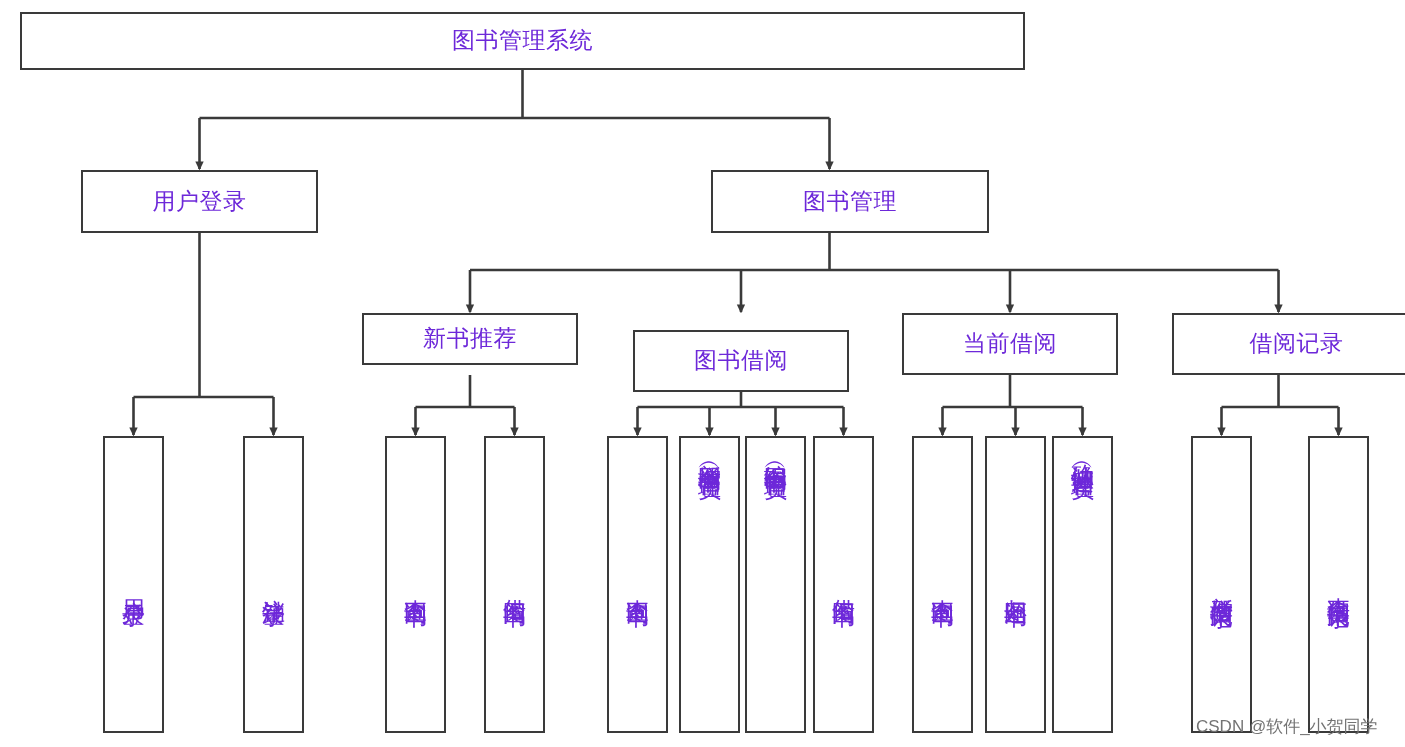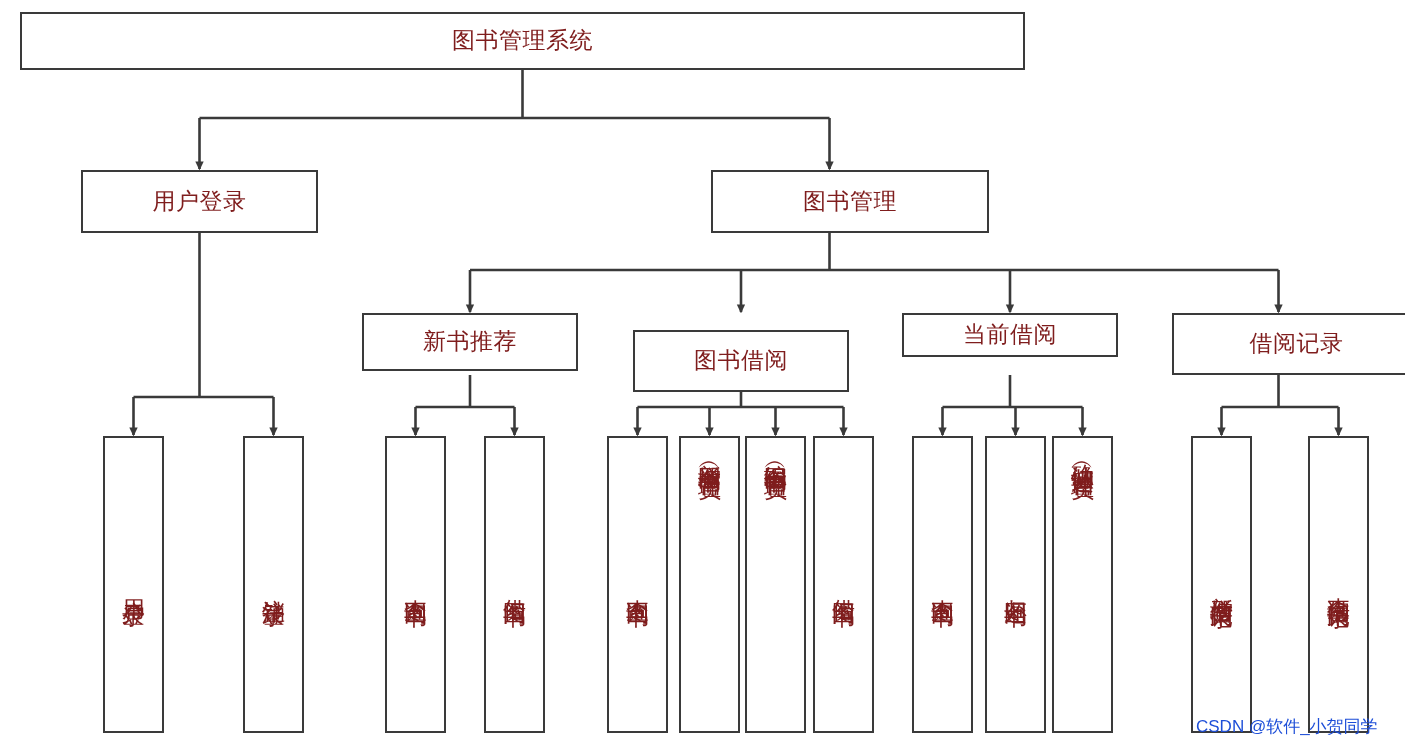--- a/index.html
+++ b/index.html
@@ -30,21 +30,21 @@
     position: absolute;
     box-sizing: border-box;
     background: #ffffff;
     border: 2px solid #3a3a3a;
     display: flex;
     align-items: center;
     justify-content: center;
     overflow: hidden;
   }
   .node .label {
-    color: #7f1d1d;
+    color: #6d28d9;
     text-align: center;
     line-height: 1.18;
     white-space: pre;
   }
   .node.horizontal .label {
     font-size: 23px;
     letter-spacing: 0.5px;
   }
   .node.vertical {
     align-items: flex-start;
@@ -118,27 +118,27 @@
   <div id="node-layer">
       <div class="node horizontal" style="left: 20px; top: 12px; width: 1005px; height: 58px;">
         <span class="label">图书管理系统</span>
       </div>
       <div class="node horizontal" style="left: 81px; top: 170px; width: 237px; height: 63px;">
         <span class="label">用户登录</span>
       </div>
       <div class="node horizontal" style="left: 711px; top: 170px; width: 278px; height: 63px;">
         <span class="label">图书管理</span>
       </div>
-      <div class="node horizontal" style="left: 362px; top: 313px; width: 216px; height: 58px;">
+      <div class="node horizontal" style="left: 362px; top: 313px; width: 216px; height: 52px;">
         <span class="label">新书推荐</span>
       </div>
       <div class="node horizontal" style="left: 633px; top: 330px; width: 216px; height: 62px;">
         <span class="label">图书借阅</span>
       </div>
-      <div class="node horizontal" style="left: 902px; top: 313px; width: 216px; height: 44px;">
+      <div class="node horizontal" style="left: 902px; top: 313px; width: 216px; height: 62px;">
         <span class="label">当前借阅</span>
       </div>
       <div class="node horizontal" style="left: 1172px; top: 313px; width: 249px; height: 62px;">
         <span class="label">借阅记录</span>
       </div>
       <div class="node vertical mid" style="left: 103px; top: 436px; width: 61px; height: 297px;">
         <span class="label">用户登录</span>
       </div>
       <div class="node vertical mid" style="left: 243px; top: 436px; width: 61px; height: 297px;">
         <span class="label">注销登录</span>
@@ -170,14 +170,14 @@
       <div class="node vertical" style="left: 1052px; top: 436px; width: 61px; height: 297px; align-items: flex-start; padding-top: 8px;">
         <span class="label">确认归还（管理员）</span>
       </div>
       <div class="node vertical mid" style="left: 1191px; top: 436px; width: 61px; height: 297px;">
         <span class="label">新增借阅记录</span>
       </div>
       <div class="node vertical mid" style="left: 1308px; top: 436px; width: 61px; height: 297px;">
         <span class="label">查询借阅记录</span>
       </div>
     </div>
-  <div class="watermark" style="left: 1196px; top: 715px; color: #1d4ed8;">CSDN @软件_小贺同学</div>
+  <div class="watermark" style="left: 1196px; top: 715px; color: #737373;">CSDN @软件_小贺同学</div>
 </div>
 
 </body></html>

